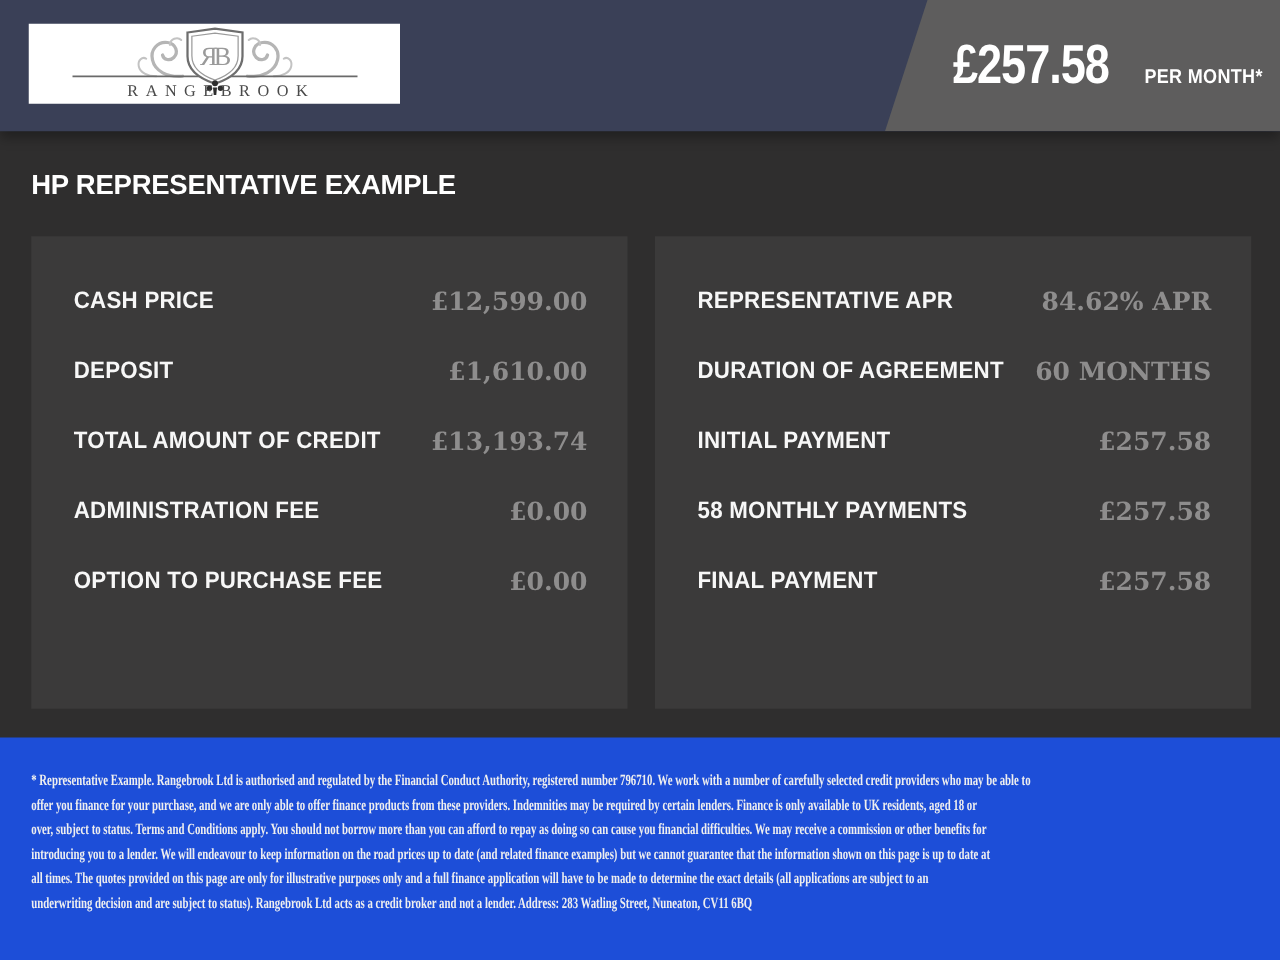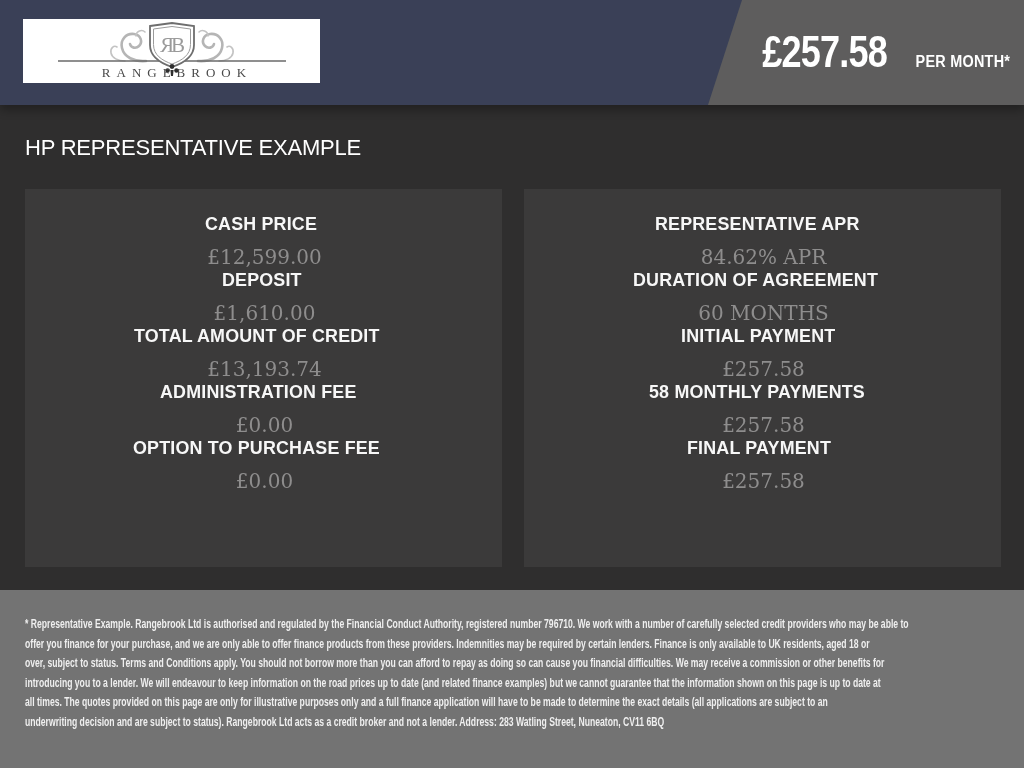--- a/index.html
+++ b/index.html
@@ -35,46 +35,46 @@
   }
   .price-period {
     color: #ffffff; font-weight: 700; font-size: 16px; letter-spacing: 0.3px;
     margin-left: 18px; display: inline-block; transform: scaleX(0.9);
     transform-origin: right center;
   }
 
   
   .main { height: 485px; padding-top: 30px; }
   .page-title {
-    color: #ffffff; font-weight: 400; font-size: 22px; line-height: 26px;
+    color: #ffffff; font-weight: 700; font-size: 22px; line-height: 26px;
     letter-spacing: -0.2px; margin-left: 25px;
   }
   .panels {
     display: flex; gap: 22px; margin: 28px 23px 0 25px;
   }
   .panel {
     flex: 1 1 0; height: 378px; background: #3B3A3A; padding: 24px 32px 0 34px;
   }
   .panel-row {
-    height: 56px; display: flex; align-items: center; justify-content: space-between; flex-direction: column;
+    height: 56px; display: flex; align-items: center; justify-content: space-between;
   }
   .row-label {
     color: #f7f7f7; font-weight: 700; font-size: 19px; letter-spacing: 0.2px;
     white-space: nowrap; transform: scaleX(0.94); transform-origin: left center;
     display: inline-block;
   }
   .row-value {
-    font-family: "DejaVu Serif", serif; font-weight: 400; font-size: 20px;
+    font-family: "DejaVu Serif", serif; font-weight: 700; font-size: 20px;
     color: #8E8D8D; white-space: nowrap; text-align: right;
   }
 
   
   .footer {
     position: absolute; left: 0; bottom: 0; width: 1024px; height: 178px;
-    background: #737373; padding: 25px 0 0 25px; overflow: hidden;
+    background: #1d4ed8; padding: 25px 0 0 25px; overflow: hidden; font-family: Liberation Serif, serif;
   }
   .disclaimer-text {
     color: #EFEFEF; font-weight: 700; font-size: 12.5px; line-height: 19.5px;
     white-space: pre-line; width: 1400px;
     transform: scaleX(0.69); transform-origin: 0 0;
   }
 
   
   .crest-stroke { fill: none; stroke: #b5b5b5; stroke-width: 2.6; stroke-linecap: round; }
   .crest-stroke-thin { fill: none; stroke: #c3c3c3; stroke-width: 1.6; stroke-linecap: round; }

